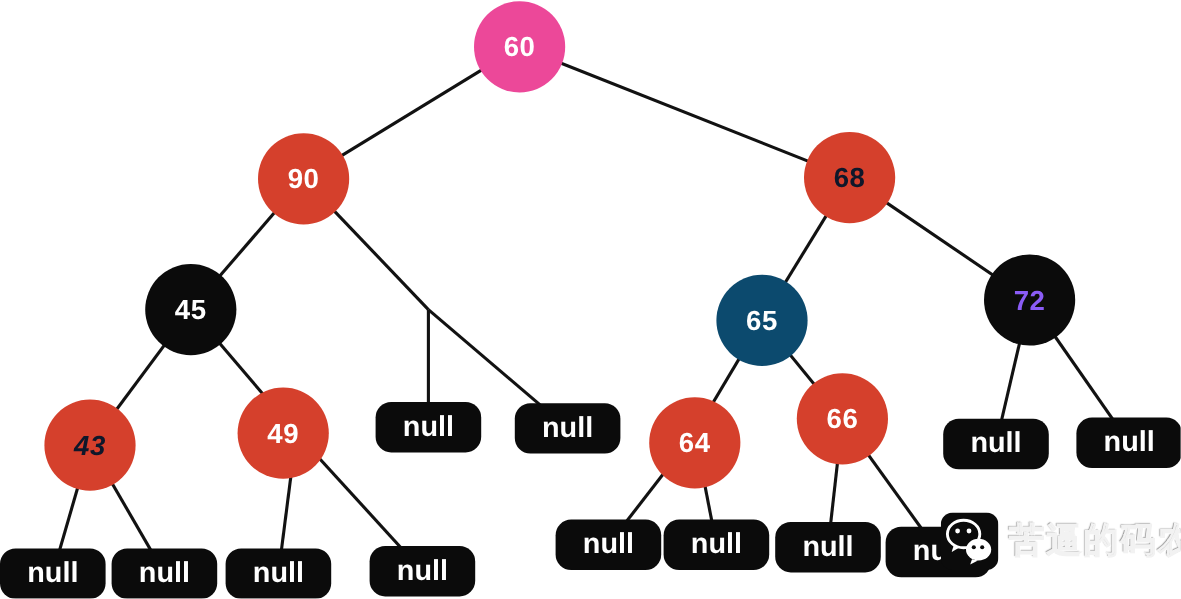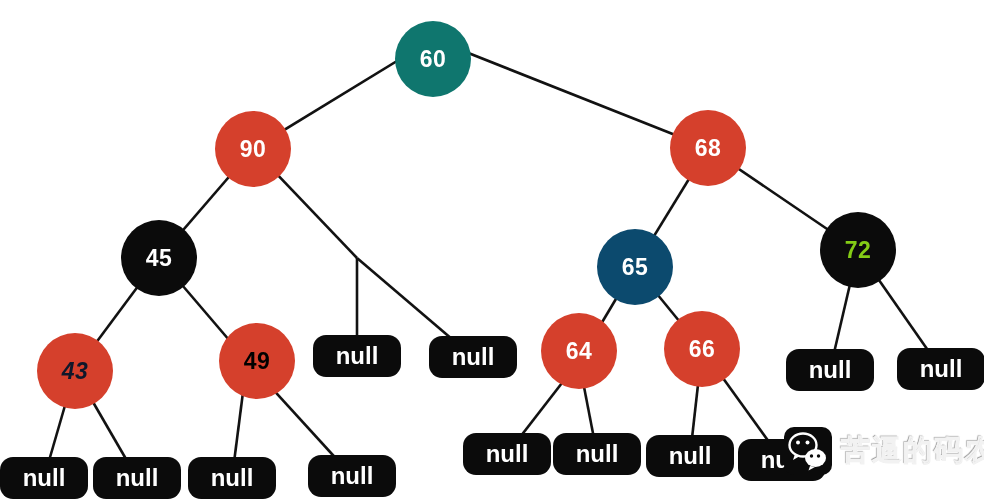--- a/index.html
+++ b/index.html
@@ -53,29 +53,29 @@
       <line x1="75" y1="371" x2="44" y2="478" stroke="#121212" stroke-width="2.6"></line>
       <line x1="75" y1="371" x2="137" y2="478" stroke="#121212" stroke-width="2.6"></line>
       <line x1="247" y1="361" x2="232" y2="478" stroke="#121212" stroke-width="2.6"></line>
       <line x1="247" y1="361" x2="352" y2="476" stroke="#121212" stroke-width="2.6"></line>
       <line x1="579" y1="361" x2="507" y2="454" stroke="#121212" stroke-width="2.6"></line>
       <line x1="579" y1="361" x2="597" y2="454" stroke="#121212" stroke-width="2.6"></line>
       <line x1="702" y1="349" x2="690" y2="456" stroke="#121212" stroke-width="2.6"></line>
       <line x1="702" y1="349" x2="782" y2="460" stroke="#121212" stroke-width="2.6"></line>
     </svg>
   <div class="nodes-layer">
-      <div class="tnode" style="left: 395px; top: 1px; height: 76px; width: 76px; background: #0f766e; color: rgb(255, 255, 255); margin-top: 20px;">60</div>
+      <div class="tnode" style="left: 395px; top: 1px; height: 76px; width: 76px; background: #ec4899; color: rgb(255, 255, 255);">60</div>
       <div class="tnode" style="left: 215px; top: 111px; height: 76px; width: 76px; background: rgb(213, 64, 44); color: rgb(255, 255, 255);">90</div>
-      <div class="tnode" style="left: 670px; top: 110px; height: 76px; width: 76px; background: rgb(213, 64, 44); color: #ffffff;">68</div>
+      <div class="tnode" style="left: 670px; top: 110px; height: 76px; width: 76px; background: rgb(213, 64, 44); color: #0f172a;">68</div>
       <div class="tnode" style="left: 121px; top: 220px; height: 76px; width: 76px; background: rgb(11, 11, 11); color: rgb(255, 255, 255);">45</div>
       <div class="tnode" style="left: 597px; top: 229px; height: 76px; width: 76px; background: #0c4a6e; color: rgb(255, 255, 255);">65</div>
-      <div class="tnode" style="left: 820px; top: 212px; height: 76px; width: 76px; background: rgb(11, 11, 11); color: #84cc16;">72</div>
+      <div class="tnode" style="left: 820px; top: 212px; height: 76px; width: 76px; background: rgb(11, 11, 11); color: #8b5cf6;">72</div>
       <div class="tnode" style="left: 37px; top: 333px; height: 76px; width: 76px; background: rgb(213, 64, 44); color: #0f172a; font-style: italic;">43</div>
-      <div class="tnode" style="left: 219px; top: 323px; height: 76px; width: 76px; background: rgb(213, 64, 44); color: #000000;">49</div>
-      <div class="tnode" style="left: 541px; top: 313px; height: 76px; width: 76px; background: rgb(213, 64, 44); color: rgb(255, 255, 255);">64</div>
+      <div class="tnode" style="left: 198px; top: 323px; height: 76px; width: 76px; background: rgb(213, 64, 44); color: #ffffff;">49</div>
+      <div class="tnode" style="left: 541px; top: 331px; height: 76px; width: 76px; background: rgb(213, 64, 44); color: rgb(255, 255, 255);">64</div>
       <div class="tnode" style="left: 664px; top: 311px; height: 76px; width: 76px; background: rgb(213, 64, 44); color: rgb(255, 255, 255);">66</div>
       <div class="nnode" style="left: 0px; top: 457px; width: 88px; height: 42px; background: rgb(11, 11, 11); color: rgb(255, 255, 255);">null</div>
       <div class="nnode" style="left: 93px; top: 457px; width: 88px; height: 42px; background: rgb(11, 11, 11); color: rgb(255, 255, 255);">null</div>
       <div class="nnode" style="left: 188px; top: 457px; width: 88px; height: 42px; background: rgb(11, 11, 11); color: rgb(255, 255, 255);">null</div>
       <div class="nnode" style="left: 308px; top: 455px; width: 88px; height: 42px; background: rgb(11, 11, 11); color: rgb(255, 255, 255);">null</div>
       <div class="nnode" style="left: 313px; top: 335px; width: 88px; height: 42px; background: rgb(11, 11, 11); color: rgb(255, 255, 255);">null</div>
       <div class="nnode" style="left: 429px; top: 336px; width: 88px; height: 42px; background: rgb(11, 11, 11); color: rgb(255, 255, 255);">null</div>
       <div class="nnode" style="left: 463px; top: 433px; width: 88px; height: 42px; background: rgb(11, 11, 11); color: rgb(255, 255, 255);">null</div>
       <div class="nnode" style="left: 553px; top: 433px; width: 88px; height: 42px; background: rgb(11, 11, 11); color: rgb(255, 255, 255);">null</div>
       <div class="nnode" style="left: 646px; top: 435px; width: 88px; height: 42px; background: rgb(11, 11, 11); color: rgb(255, 255, 255);">null</div>

